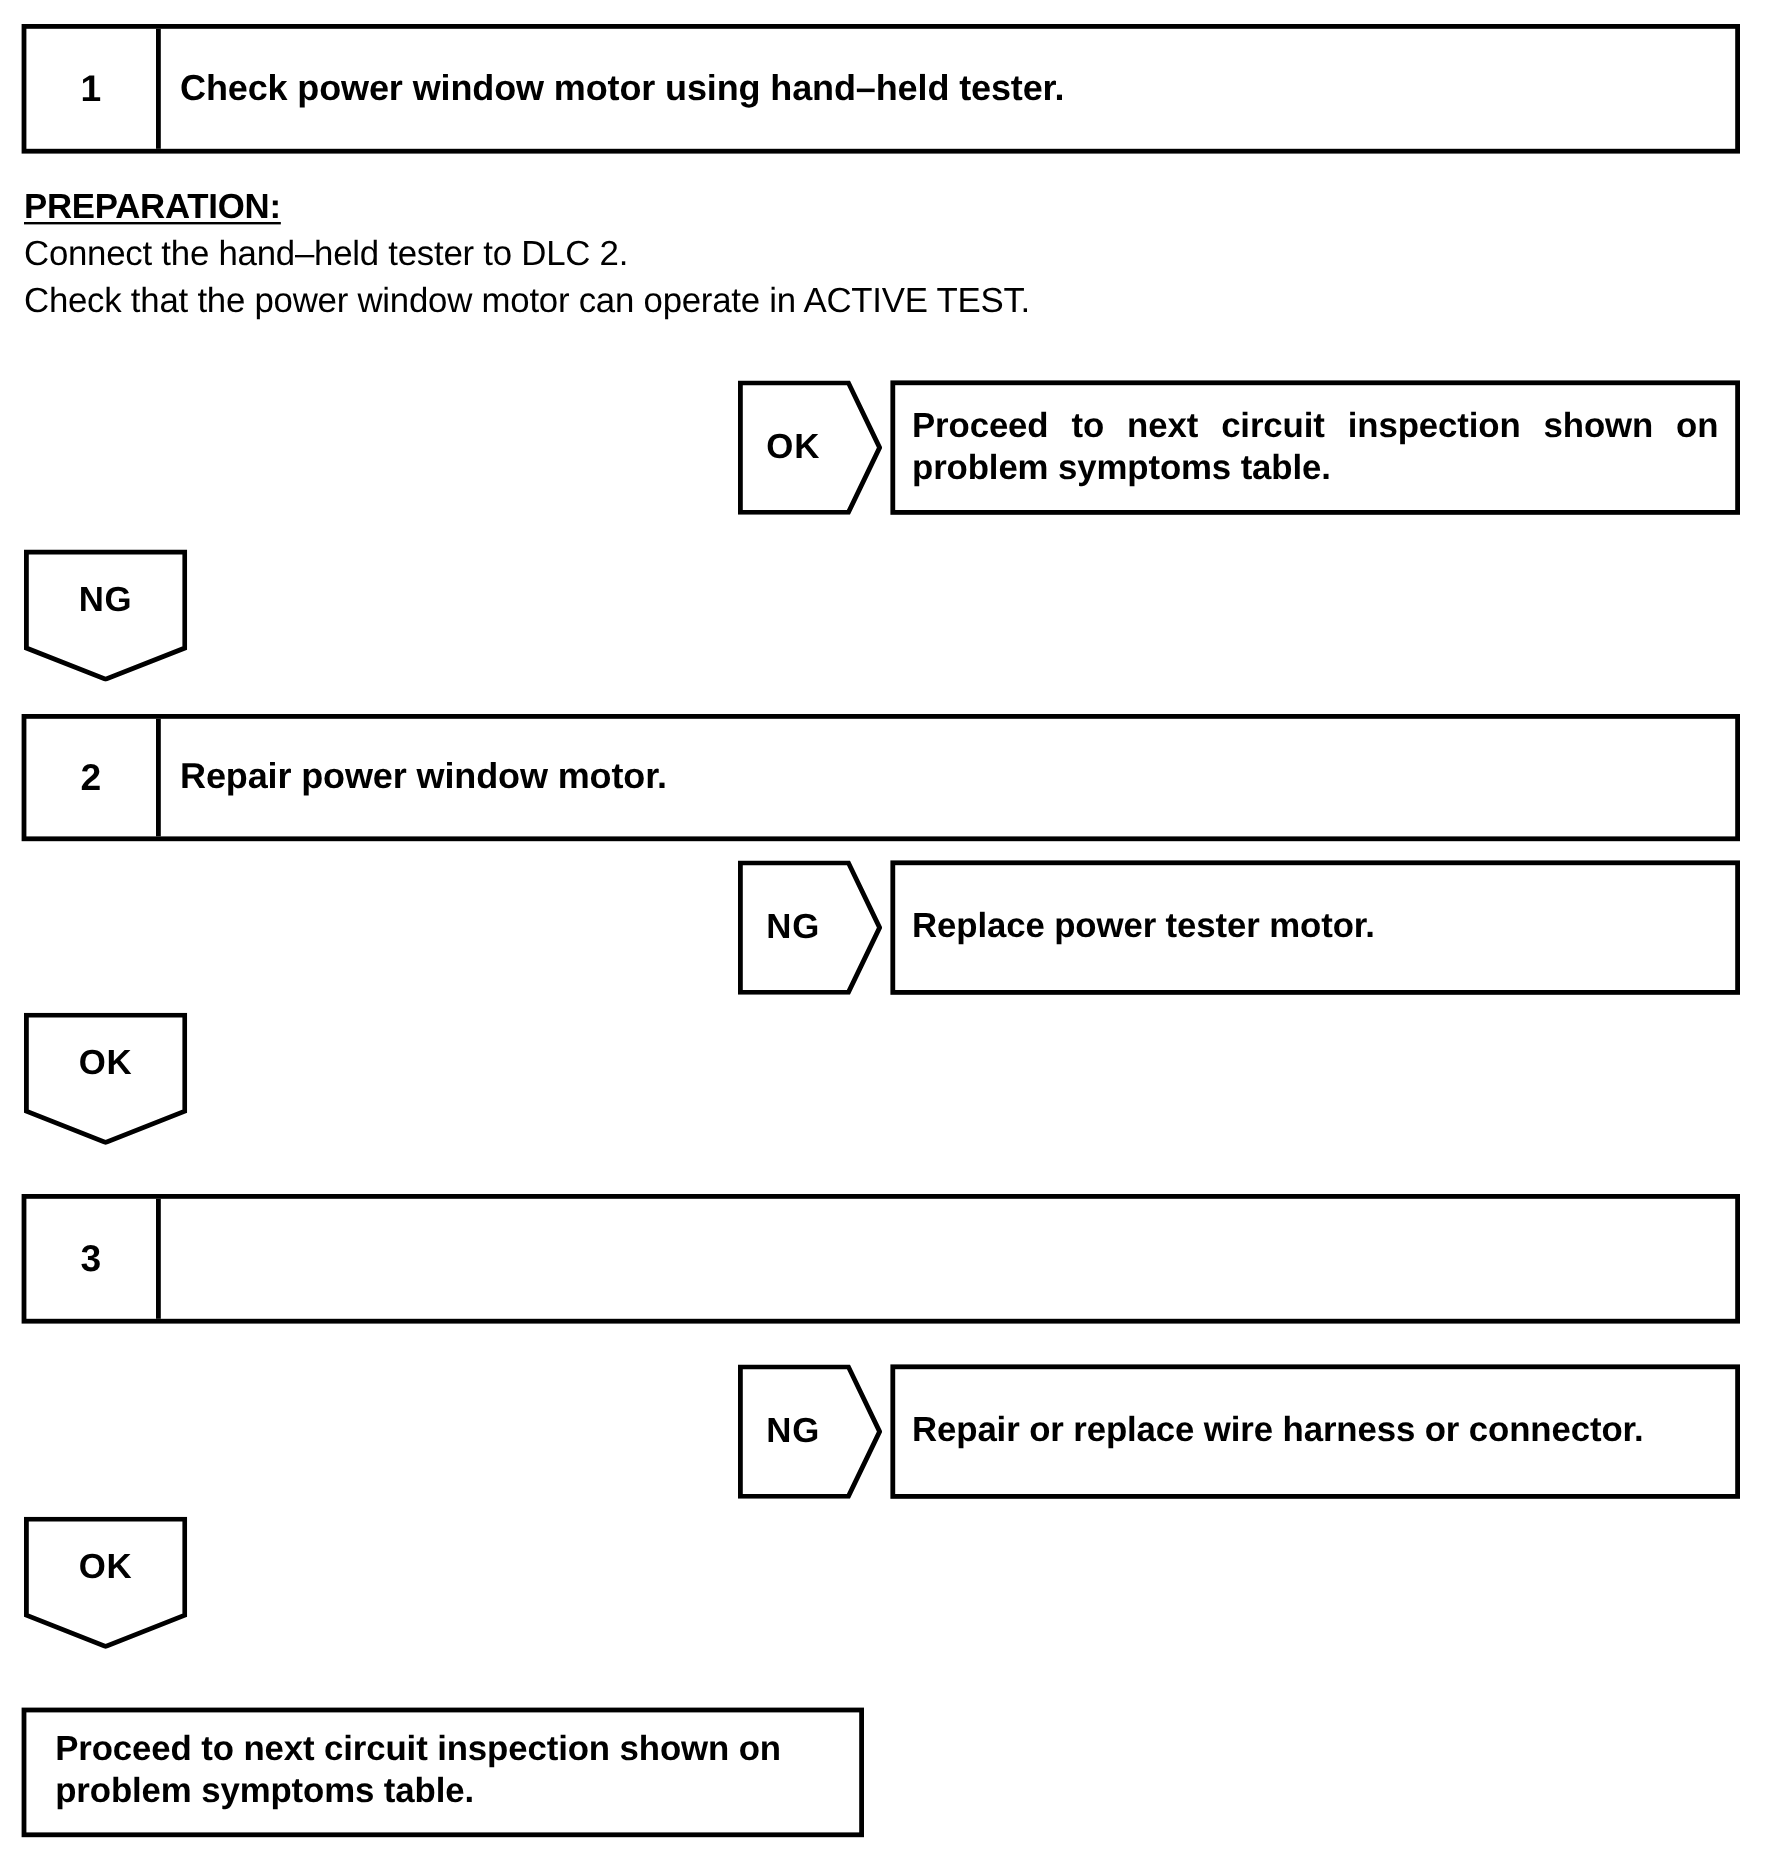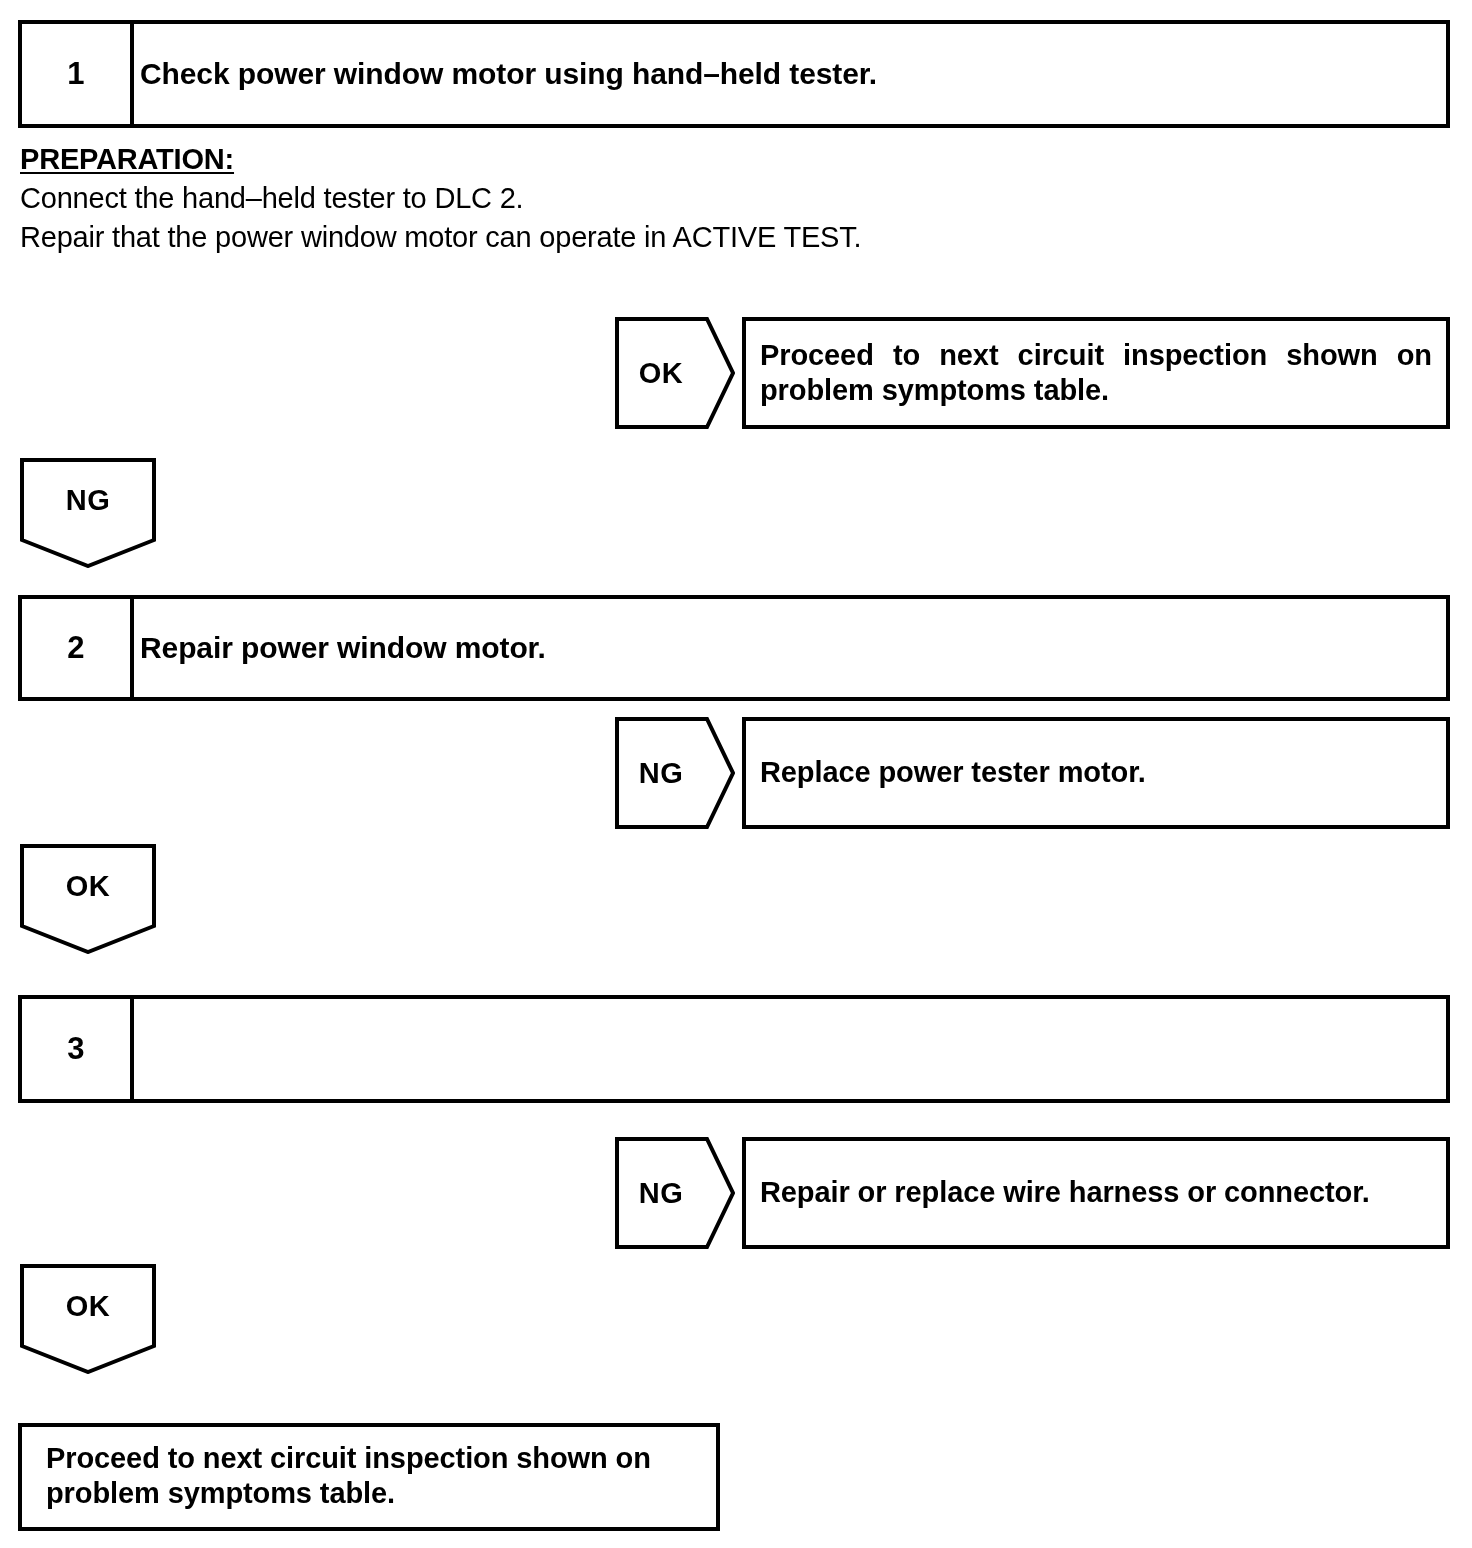--- a/index.html
+++ b/index.html
@@ -35,32 +35,32 @@
     align-items: center;
     justify-content: center;
     font-size: 31px;
     font-weight: bold;
     letter-spacing: 0.5px;
   }
   .step-text {
     flex: 1 1 auto;
     display: flex;
     align-items: center;
-    padding: 0 6px;
+    padding: 0 16px;
     font-size: 30px;
     font-weight: bold;
     line-height: 1.24;
     letter-spacing: -0.1px;
   }
 
   
   .prep-block {
     position: absolute;
     left: 20px;
-    top: 140px;
+    top: 154px;
     width: 1200px;
   }
   .prep-head {
     font-size: 29px;
     font-weight: bold;
     text-decoration: underline;
     text-underline-offset: 3px;
     line-height: 1.34;
     letter-spacing: -0.2px;
   }
@@ -183,21 +183,21 @@
 <body>
 
 <div class="step-box" style="top:20px;height:108px;">
   <div class="step-num">1</div>
   <div class="step-text">Check power window motor using hand–held tester.</div>
 </div>
 
 <div class="prep-block">
   <div class="prep-head">PREPARATION:</div>
   <div class="prep-line">Connect the hand–held tester to DLC 2.</div>
-  <div class="prep-line">Repair that the power window motor can operate in ACTIVE TEST.</div>
+  <div class="prep-line">Check that the power window motor can operate in ACTIVE TEST.</div>
 </div>
 
 <div class="judge-row" style="top:317px;">
   <div class="arrow-right">
     <svg viewBox="0 0 120 112" preserveAspectRatio="none" aria-hidden="true">
       <polygon points="2,2 92,2 118,56 92,110 2,110" fill="#ffffff" stroke="#000000" stroke-width="4" stroke-linejoin="miter"></polygon>
     </svg>
     <div class="lbl">OK</div>
   </div>
   <div class="result-box">

